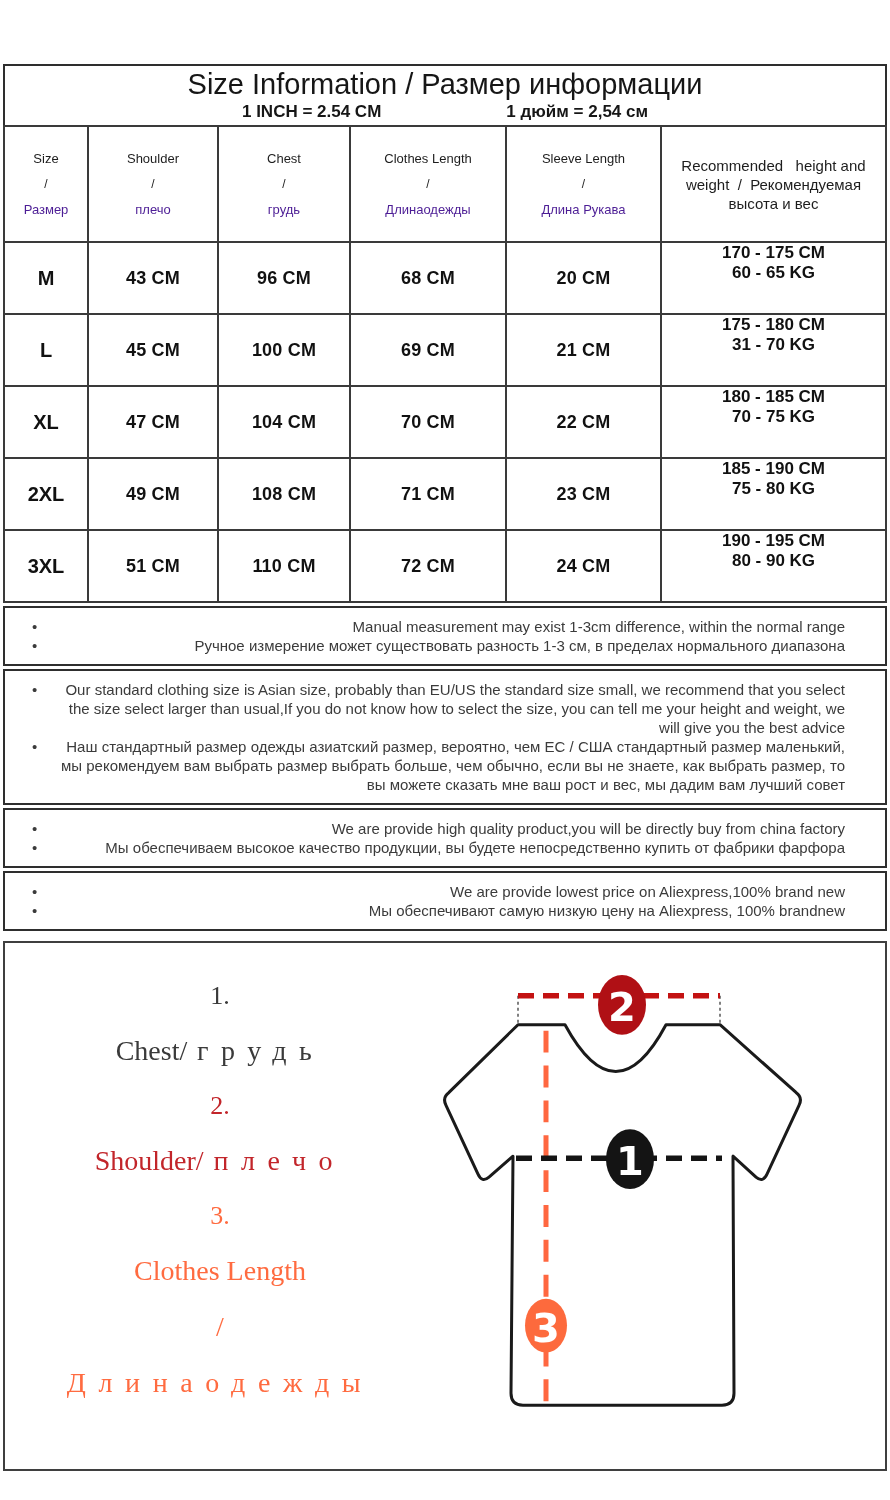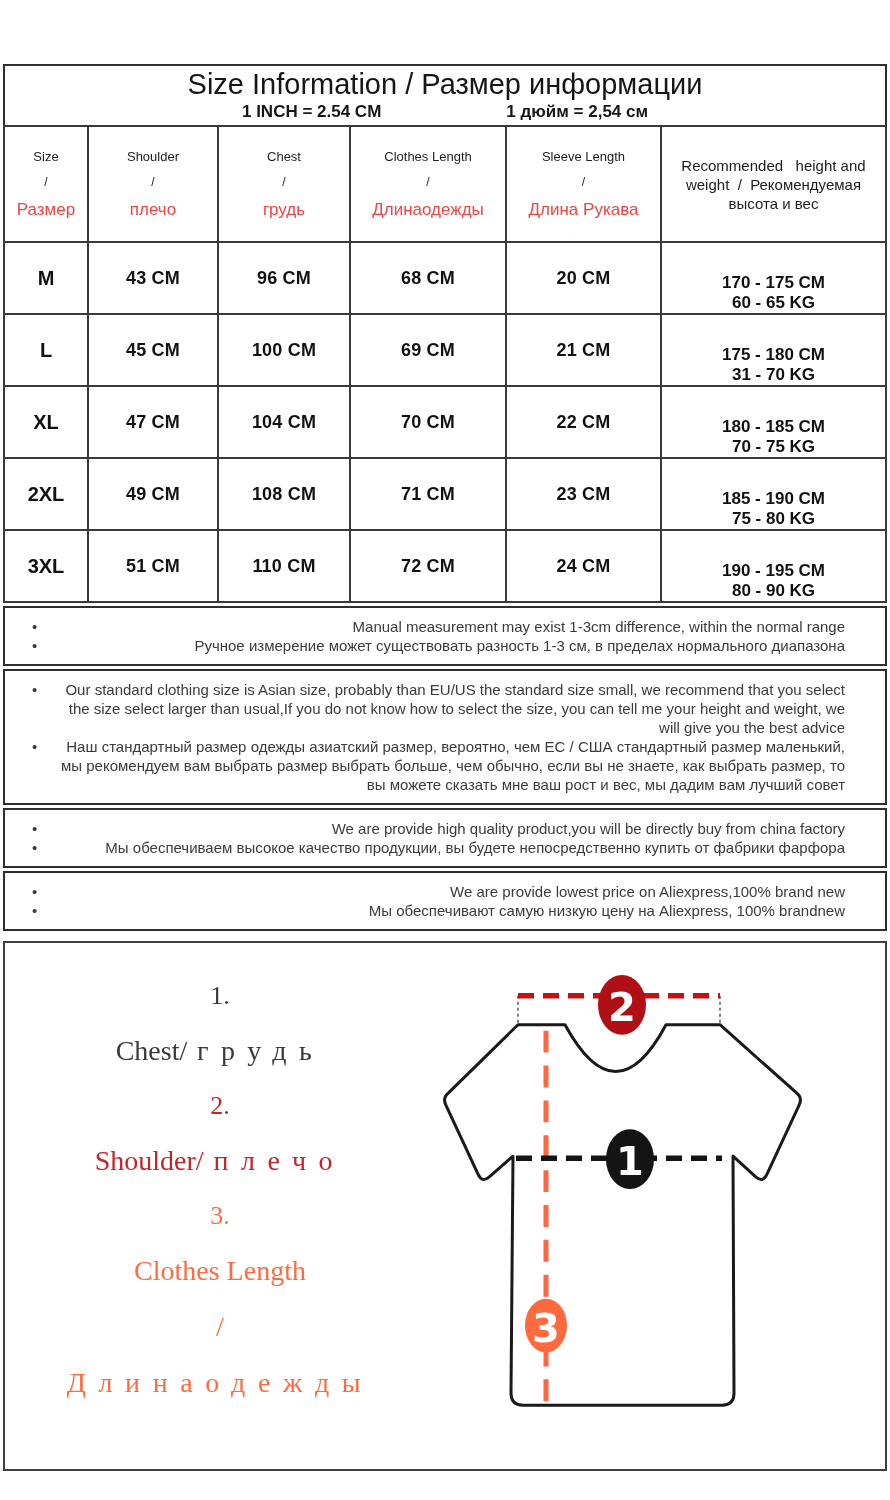--- a/index.html
+++ b/index.html
@@ -31,27 +31,27 @@
   table.size-table th, table.size-table td {
     border:2px solid #3a3a3a; text-align:center; vertical-align:middle;
     padding:0; overflow:hidden;
   }
   thead tr { height:116px; }
   tbody tr { height:70px; }
   th { font-weight:400; }
   .th-stack { display:flex; flex-direction:column; align-items:center; gap:11px; }
   .th-en  { font-size:13px; color:#1d1d1d; }
   .th-sep { font-size:12px; color:#1d1d1d; }
-  .th-ru  { font-size:17px; color:#ef4444; }
+  .th-ru  { font-size:13px; color:#4c1d95; }
   .th-rec { font-size:15px; line-height:19px; color:#1d1d1d; white-space:pre-wrap; padding:0 6px; }
   td.size-cell { font-size:20px; font-weight:700; }
   td.val-cell  { font-size:18px; font-weight:700; letter-spacing:.2px; }
   .hw-stack {
     height:70px; display:flex; flex-direction:column;
-    justify-content:flex-end; align-items:center;
+    justify-content:flex-start; align-items:center;
     font-size:17px; font-weight:700;
   }
 
   
   .note-box {
     border:2px solid #2e2e2e; margin-top:3px;
     padding:9px 40px 9px 26px;
     font-size:15px; line-height:19px; color:#3b3b3b;
   }
   .note-box ul { margin:0; padding:0; list-style:none; }

